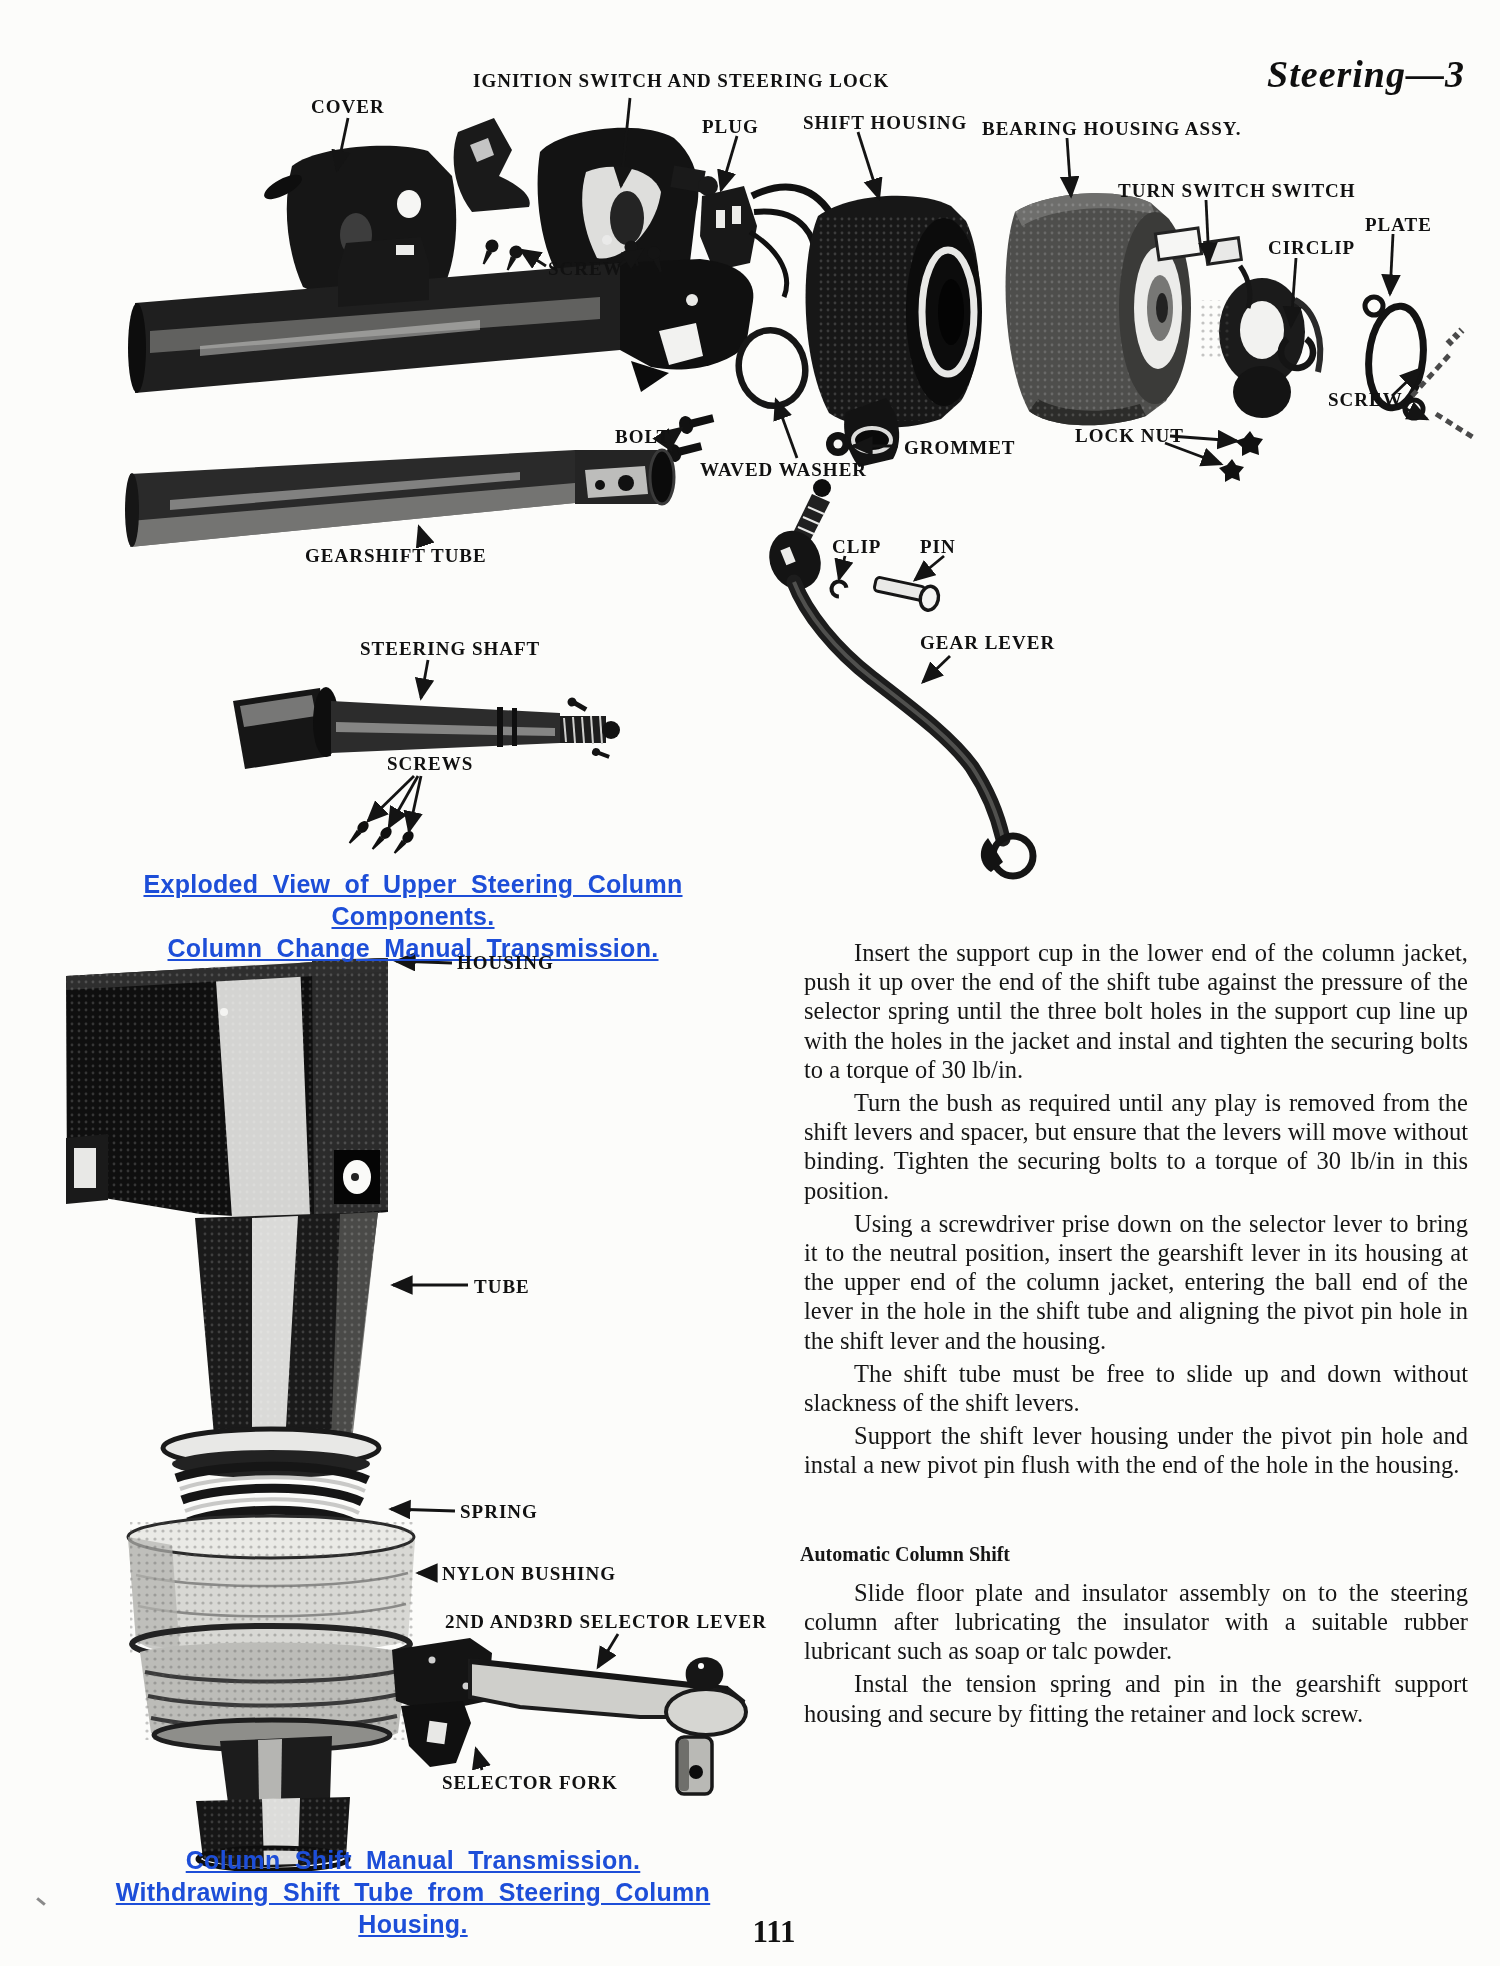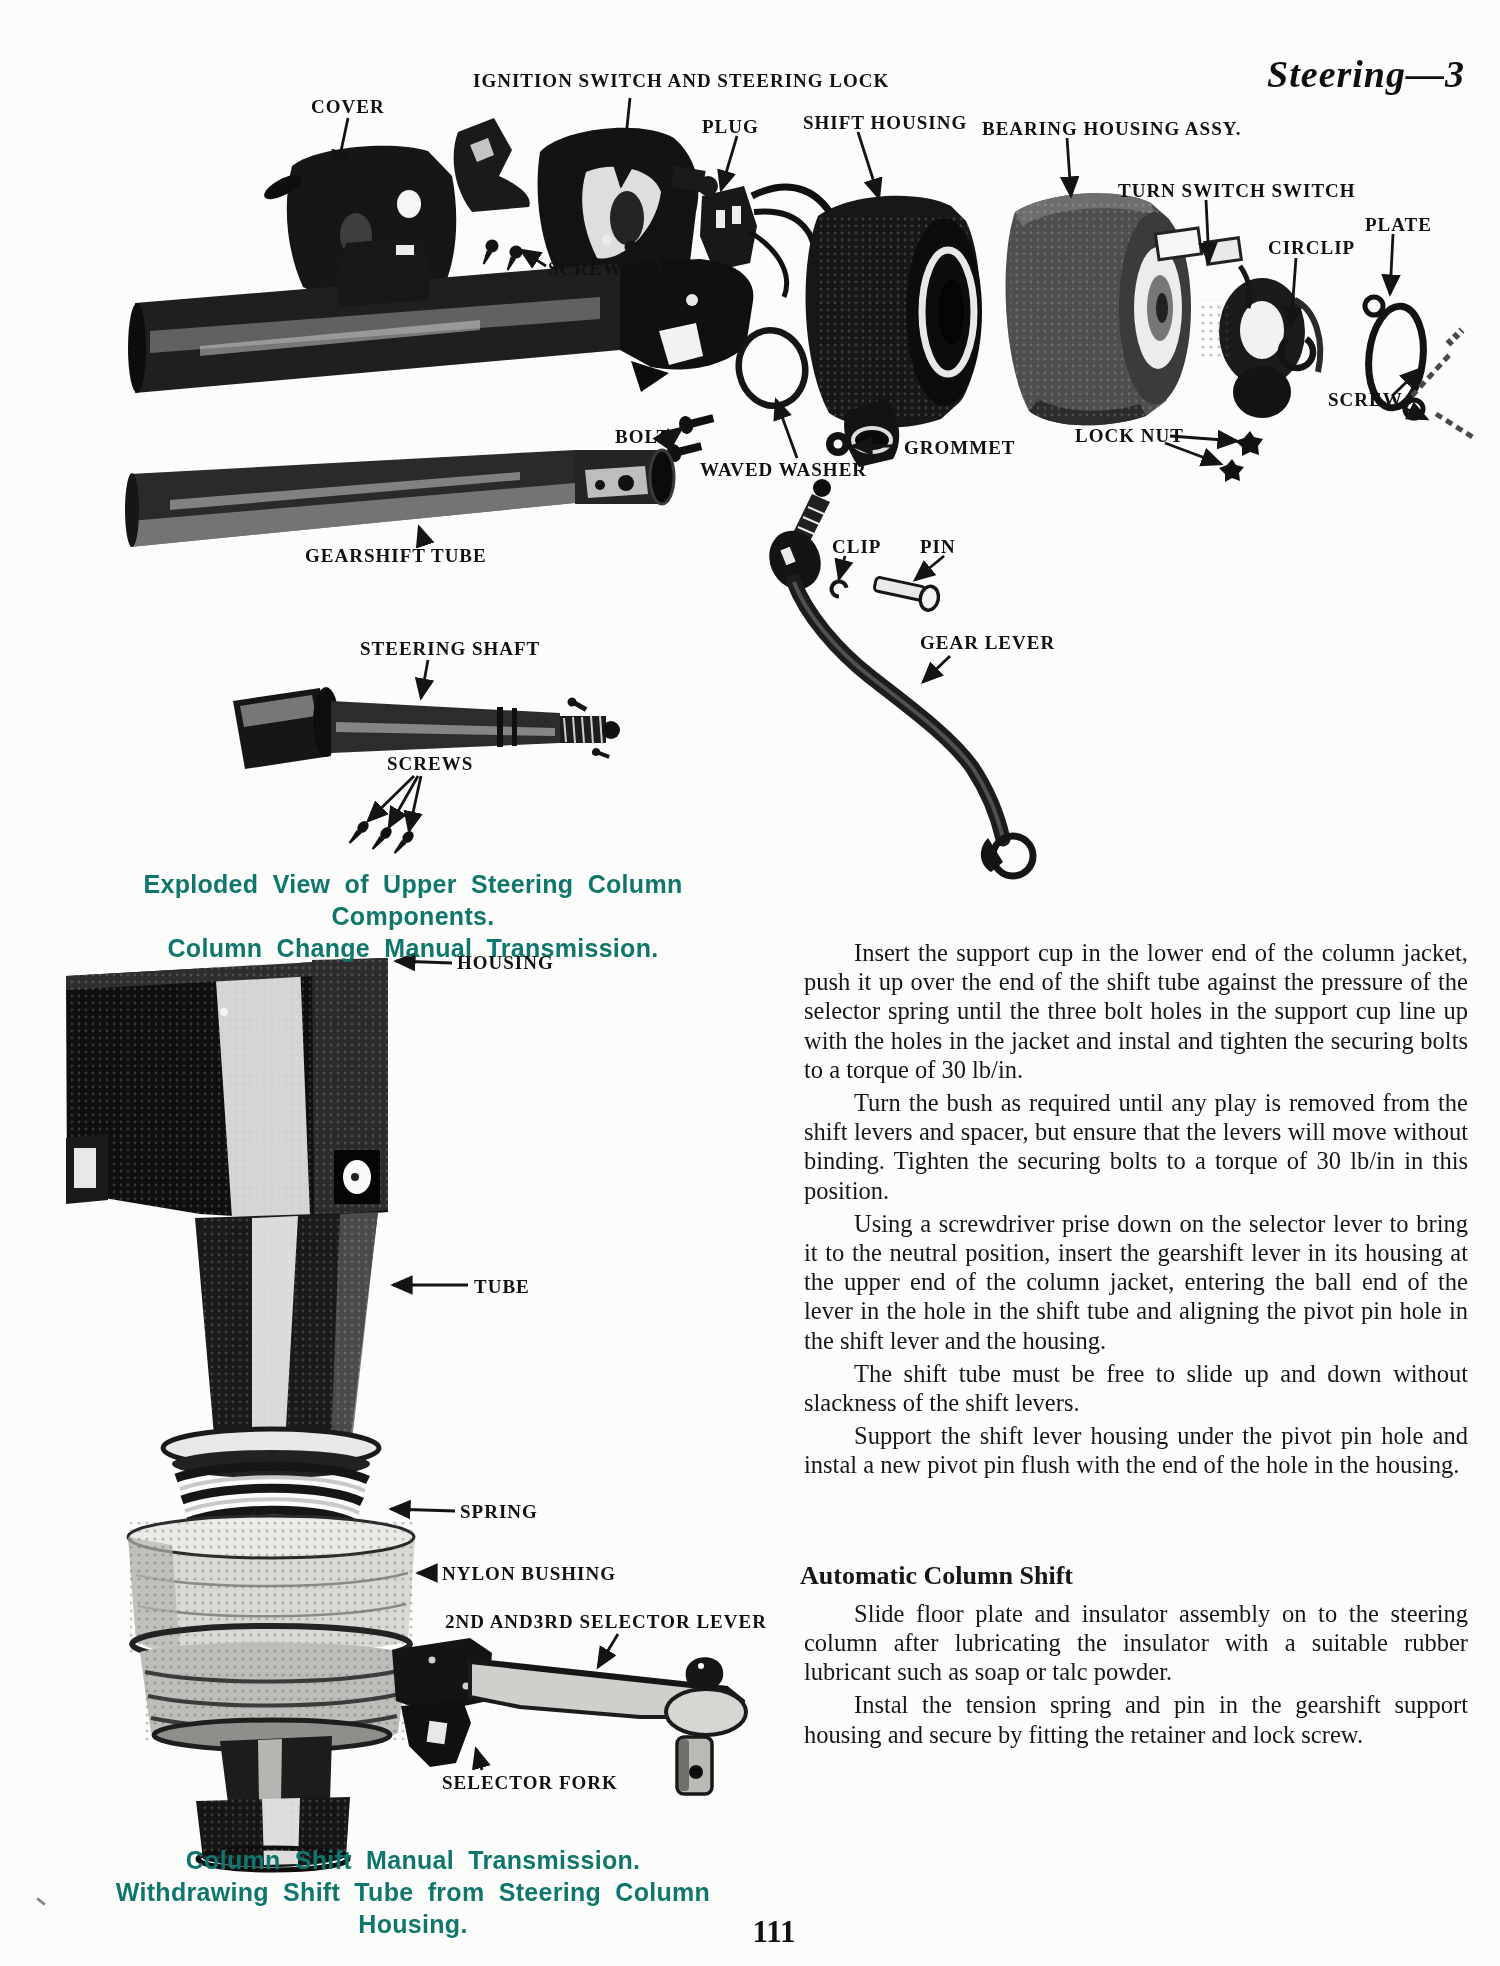--- a/index.html
+++ b/index.html
@@ -5,26 +5,26 @@
   html,body{margin:0;padding:0;background:#888;}
   #page{position:relative;width:1500px;height:1966px;background:#fcfcfa;overflow:hidden;
         font-family:"Liberation Sans",sans-serif;color:#141414;}
   #art{position:absolute;left:0;top:0;width:1500px;height:1966px;}
   .lbl{position:absolute;font-family:Liberation Serif, serif;font-weight:bold;
        font-size:19px;letter-spacing:1px;color:#111;white-space:nowrap;}
   .hdr{position:absolute;left:1040px;top:52px;width:425px;text-align:right;
        font-family:"Liberation Serif",serif;font-style:italic;font-weight:bold;
        font-size:38px;letter-spacing:1px;color:#0f0f0f;}
   .cap{position:absolute;left:60px;width:706px;text-align:center;font-weight:bold;
-       font-size:25px;line-height:32px;word-spacing:7px;letter-spacing:.3px;color:#0f766e;}
+       font-size:25px;line-height:32px;word-spacing:7px;letter-spacing:.3px;color:#1d4ed8;text-decoration:underline;}
   .bodycol{position:absolute;left:800px;top:934px;width:672px;
        font-family:"Liberation Serif",serif;font-size:24.5px;line-height:29.2px;
        text-align:justify;color:#161616;}
   .bodycol p{margin:4px;text-indent:50px;}
-  .bodycol h3{margin:81px 0 9px 0;font-size:26px;font-weight:bold;font-family:"Liberation Serif",serif;}
+  .bodycol h3{margin:60px 0 9px 0;font-size:20px;font-weight:bold;font-family:"Liberation Serif",serif;}
   .folio{position:absolute;left:714px;top:1914px;width:120px;text-align:center;
        font-family:"Liberation Serif",serif;font-weight:bold;font-size:31px;color:#111;}
   .tick{position:absolute;left:36px;top:1900px;width:10px;height:3px;background:#8a8a8a;
        transform:rotate(40deg);}
 </style>
 </head>
 <body>
 
 <div id="page">
 

